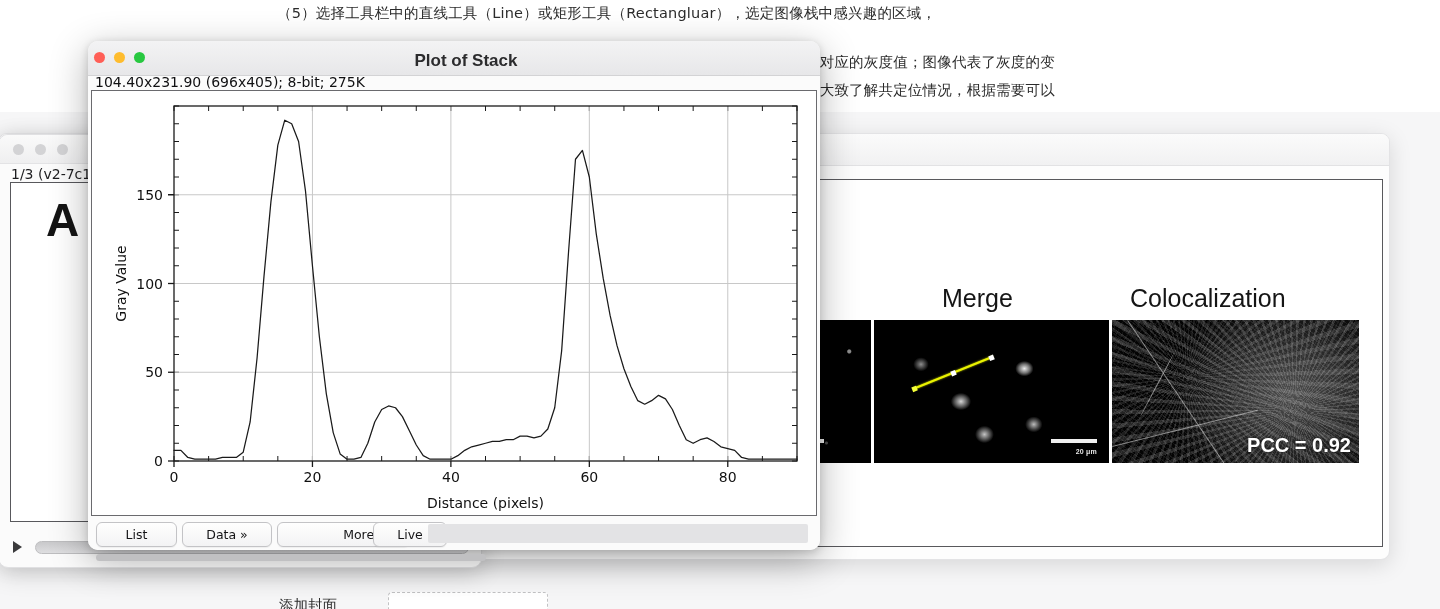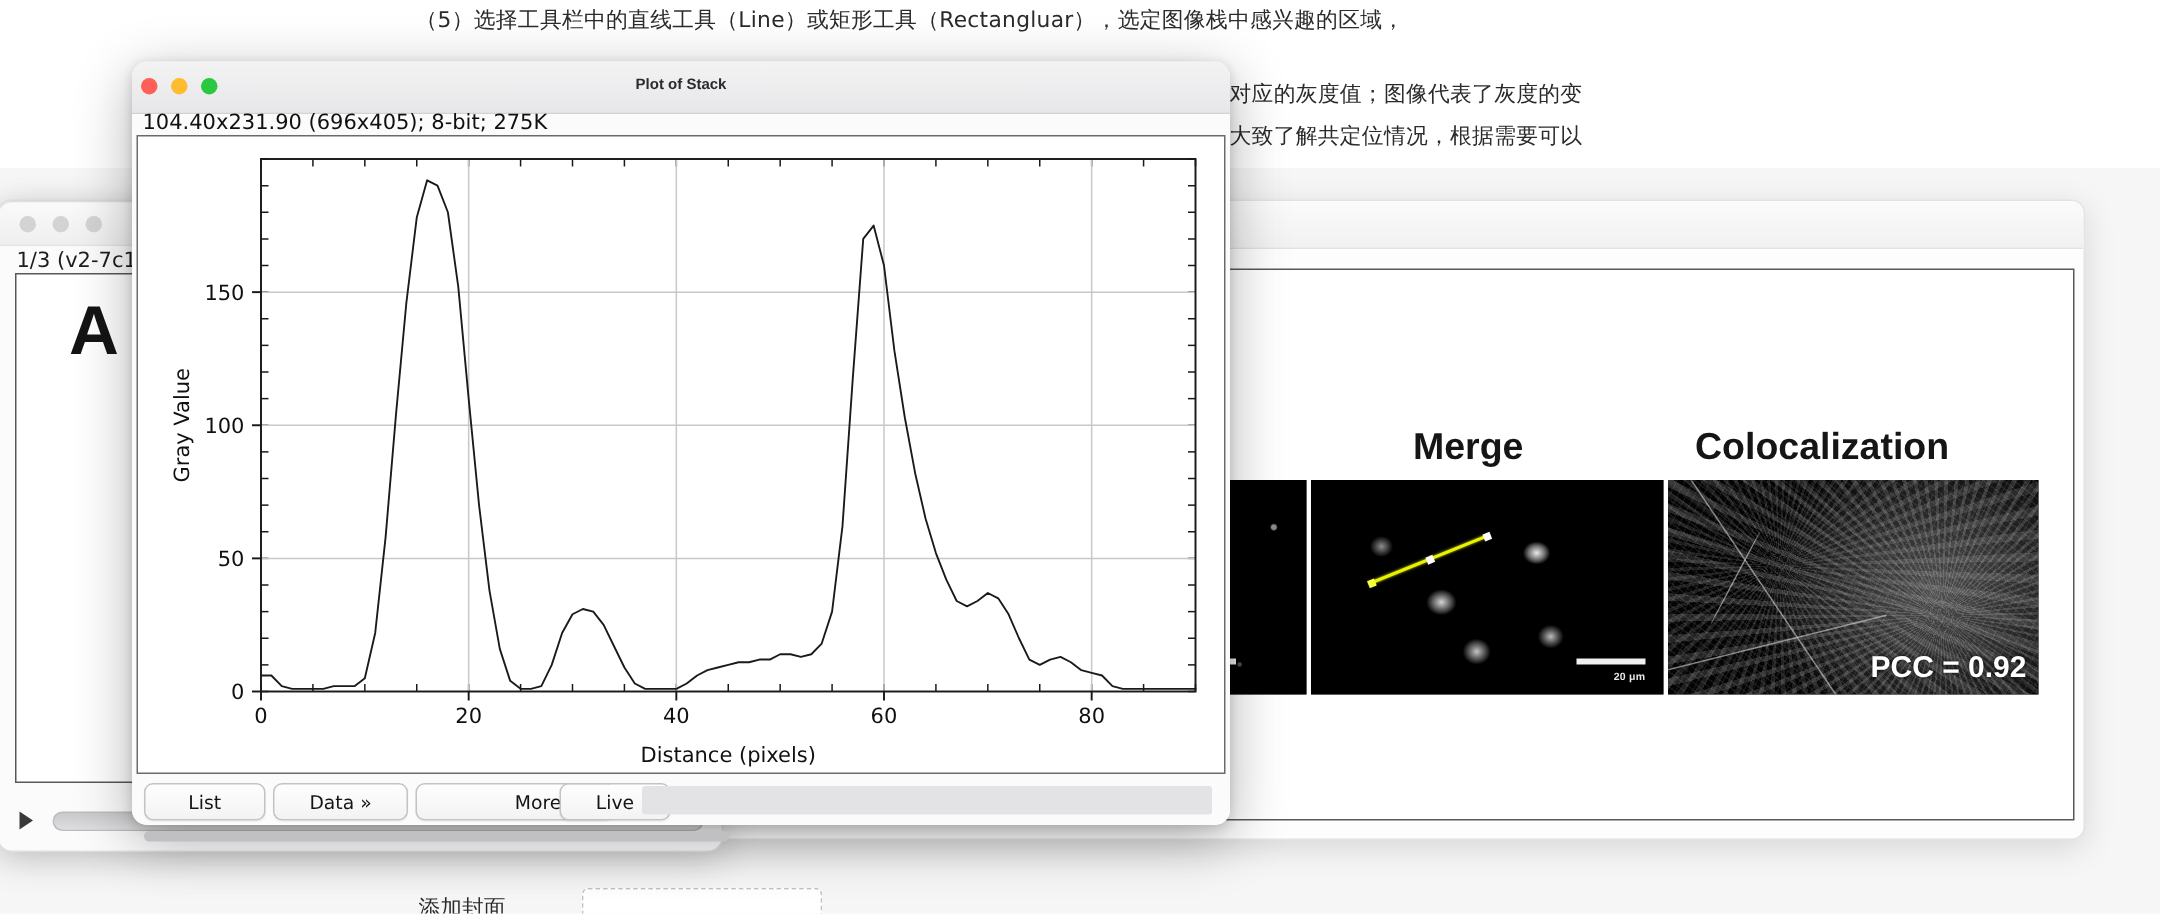--- a/index.html
+++ b/index.html
@@ -62,21 +62,21 @@
   }
   #figure-letter{
     position:absolute;left:34px;top:15px;
     font-family:"Liberation Sans","DejaVu Sans",sans-serif;
     font-weight:bold;font-size:46px;color:#141414;line-height:1;
   }
 
   .panel-title{
     position:absolute;
     font-family:"Liberation Sans","DejaVu Sans",sans-serif;
-    font-weight:bold;font-size:25px;color:#151515;white-space:nowrap;
+    font-weight:normal;font-size:25px;color:#151515;white-space:nowrap;
   }
   #panel-title-merge{left:930px;top:104px;}
   #panel-title-coloc{left:1118px;top:104px;}
 
   .micro-panel{position:absolute;top:140px;height:143px;background:#000;overflow:hidden;}
   #micro-panel-a{left:760px;width:99px;}
   #micro-panel-merge{left:862px;width:235px;}
   #micro-panel-coloc{left:1100px;width:247px;}
 
   
@@ -184,23 +184,23 @@
   }
   #plot-titlebar{
     position:absolute;left:0;top:0;width:100%;height:34px;
     background:linear-gradient(#f3f3f4,#e7e7e9);
     border-bottom:1px solid #d3d3d5;
   }
   #plot-tl-close{left:6px;top:11px;background:#ff5f57;}
   #plot-tl-min{left:26px;top:11px;background:#febc2e;}
   #plot-tl-max{left:46px;top:11px;background:#28c840;}
   #plot-title{
-    position:absolute;left:0;top:10px;width:100%;text-align:center;
-    font-family:"Liberation Sans","DejaVu Sans",sans-serif;
-    font-weight:bold;font-size:10px;color:#2b2b2d;
+    position:absolute;left:12px;top:10px;width:100%;text-align:center;
+    font-family:"Liberation Sans","DejaVu Sans",sans-serif;
+    font-weight:bold;font-size:17px;color:#2b2b2d;
   }
   #plot-infoline{
     position:absolute;left:7px;top:33px;
     font-family:"DejaVu Sans","Liberation Sans",sans-serif;
     font-size:14px;color:#101012;white-space:nowrap;
   }
   #plot-canvas-wrap{
     position:absolute;left:3px;top:49px;width:726px;height:426px;
     background:#ffffff;border:1px solid #6a6a6e;box-sizing:border-box;
   }

